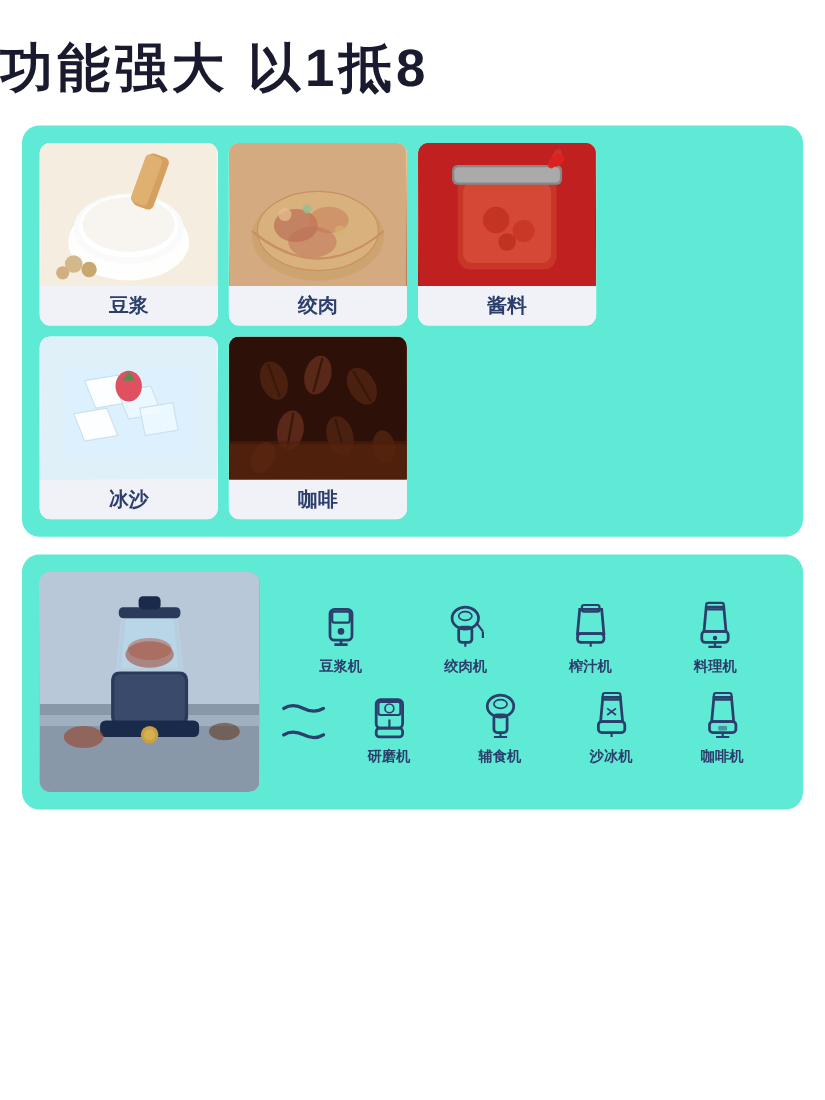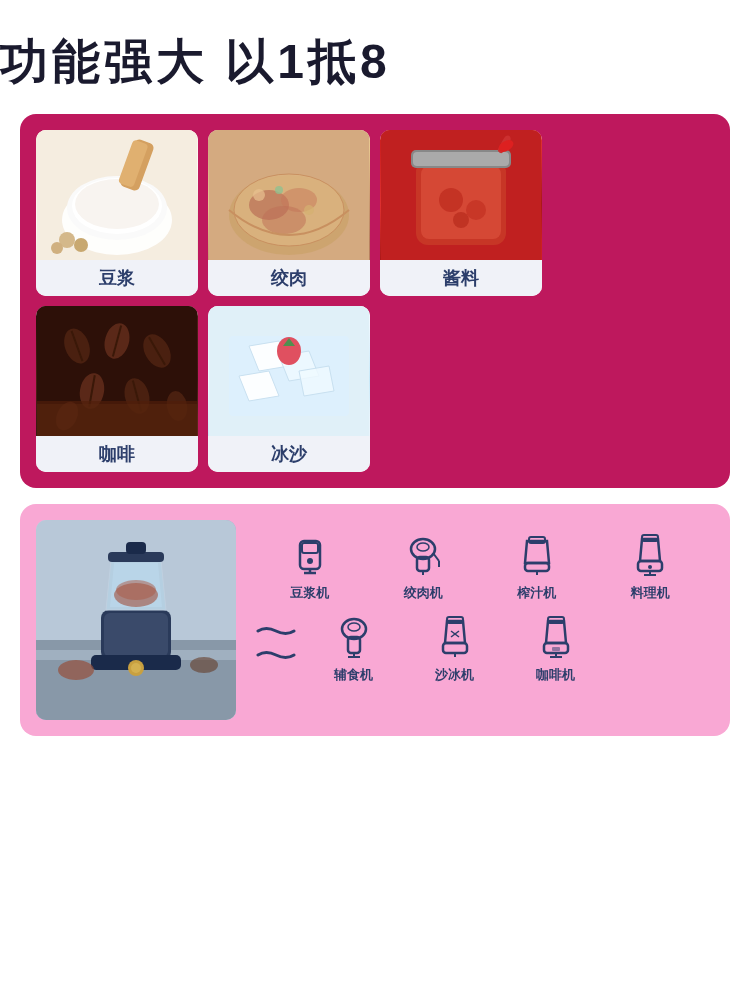--- a/index.html
+++ b/index.html
@@ -13,21 +13,21 @@
 
     .page-title {
       padding: 30px 0 20px;
       font-size: 48px;
       font-weight: 900;
       color: #1a1a2e;
       letter-spacing: 4px;
     }
 
     .grid-section {
-      background: #be185d;
+      background: #5eead4;
       border-radius: 16px;
       margin: 0 20px 16px;
       padding: 16px;
     }
 
     .food-item {
       background: #fff;
       border-radius: 10px;
       overflow: hidden;
       display: flex;
@@ -38,27 +38,27 @@
       padding: 6px 4px;
       text-align: center;
       font-size: 18px;
       font-weight: 600;
       color: #2c3e6b;
       background: #f0f2f8;
     }
 
     
     .appliance-section {
-      background: #f9a8d4;
+      background: #5eead4;
       border-radius: 16px;
       margin: 0 20px;
       padding: 16px;
       display: flex;
       flex-direction: row;
-      align-items: flex-start;
+      align-items: center;
       gap: 0;
     }
 
     .appliance-photo {
       width: 200px;
       height: 200px;
       border-radius: 10px;
       overflow: hidden;
       flex-shrink: 0;
       background: linear-gradient(145deg, #c8d4e8 0%, #a8b8d8 30%, #8898b8 60%, #d0d8e8 100%);
@@ -195,20 +195,39 @@
           <path d="M 120 20 Q 130 0 125 15" stroke="#cc3030" stroke-width="6" fill="none" stroke-linecap="round"></path>
           <ellipse cx="125" cy="16" rx="8" ry="5" fill="#dd2020" transform="rotate(-30,125,16)"></ellipse>
         </svg>
       </div>
       <div class="food-label">酱料</div>
     </div>
   </div>
 
   <div class="food-grid-row">
 
+
+    <div class="food-item">
+      <div class="food-plate img-bingsha">
+        <svg width="100%" height="100%" viewBox="0 0 160 130" xmlns="http://www.w3.org/2000/svg">
+          <rect width="160" height="130" fill="#e0f0f8"></rect>
+
+          <rect x="20" y="30" width="120" height="80" rx="4" fill="rgba(220,240,255,0.7)"></rect>
+
+          <polygon points="40,40 70,35 80,60 50,65" fill="rgba(255,255,255,0.9)" stroke="#c8e0f0" stroke-width="1"></polygon>
+          <polygon points="70,50 100,45 110,70 80,75" fill="rgba(240,250,255,0.8)" stroke="#c8e0f0" stroke-width="1"></polygon>
+          <polygon points="30,70 60,65 70,90 40,95" fill="rgba(255,255,255,0.9)" stroke="#c8e0f0" stroke-width="1"></polygon>
+          <polygon points="90,65 120,60 125,85 95,90" fill="rgba(240,250,255,0.8)" stroke="#c8e0f0" stroke-width="1"></polygon>
+
+          <ellipse cx="80" cy="45" rx="12" ry="14" fill="#e05060"></ellipse>
+          <polygon points="80,32 74,40 86,40" fill="#509050"></polygon>
+        </svg>
+      </div>
+      <div class="food-label">冰沙</div>
+    </div>
 
     <div class="food-item">
       <div class="food-plate img-kafei">
         <svg width="100%" height="100%" viewBox="0 0 160 130" xmlns="http://www.w3.org/2000/svg">
           <rect width="160" height="130" fill="#2d1008"></rect>
 
           <ellipse cx="40" cy="40" rx="12" ry="18" fill="#4a2010" transform="rotate(-20,40,40)"></ellipse>
           <line x1="40" y1="24" x2="40" y2="56" stroke="#3a1808" stroke-width="2" transform="rotate(-20,40,40)"></line>
           <ellipse cx="80" cy="35" rx="12" ry="18" fill="#5a2818" transform="rotate(15,80,35)"></ellipse>
           <line x1="80" y1="19" x2="80" y2="51" stroke="#3a1808" stroke-width="2" transform="rotate(15,80,35)"></line>
@@ -220,39 +239,20 @@
           <line x1="100" y1="74" x2="100" y2="106" stroke="#3a1808" stroke-width="2" transform="rotate(-15,100,90)"></line>
           <ellipse cx="30" cy="110" rx="10" ry="15" fill="#5a2818" transform="rotate(25,30,110)"></ellipse>
           <ellipse cx="140" cy="100" rx="10" ry="15" fill="#4a2010" transform="rotate(-10,140,100)"></ellipse>
 
           <rect x="0" y="95" width="160" height="35" fill="rgba(80,30,10,0.7)"></rect>
           <rect x="0" y="98" width="160" height="32" fill="rgba(90,40,15,0.5)"></rect>
         </svg>
       </div>
       <div class="food-label">咖啡</div>
     </div>
-
-    <div class="food-item">
-      <div class="food-plate img-bingsha">
-        <svg width="100%" height="100%" viewBox="0 0 160 130" xmlns="http://www.w3.org/2000/svg">
-          <rect width="160" height="130" fill="#e0f0f8"></rect>
-
-          <rect x="20" y="30" width="120" height="80" rx="4" fill="rgba(220,240,255,0.7)"></rect>
-
-          <polygon points="40,40 70,35 80,60 50,65" fill="rgba(255,255,255,0.9)" stroke="#c8e0f0" stroke-width="1"></polygon>
-          <polygon points="70,50 100,45 110,70 80,75" fill="rgba(240,250,255,0.8)" stroke="#c8e0f0" stroke-width="1"></polygon>
-          <polygon points="30,70 60,65 70,90 40,95" fill="rgba(255,255,255,0.9)" stroke="#c8e0f0" stroke-width="1"></polygon>
-          <polygon points="90,65 120,60 125,85 95,90" fill="rgba(240,250,255,0.8)" stroke="#c8e0f0" stroke-width="1"></polygon>
-
-          <ellipse cx="80" cy="45" rx="12" ry="14" fill="#e05060"></ellipse>
-          <polygon points="80,32 74,40 86,40" fill="#509050"></polygon>
-        </svg>
-      </div>
-      <div class="food-label">冰沙</div>
-    </div>
   </div>
 </div>
 
 <div class="appliance-section">
 
   <div class="appliance-photo">
     <svg width="200" height="200" viewBox="0 0 200 200" xmlns="http://www.w3.org/2000/svg">
 
       <rect width="200" height="200" fill="#b8c8d8"></rect>
       <rect x="0" y="120" width="200" height="80" fill="#8898a8"></rect>
@@ -345,20 +345,32 @@
         <svg width="40" height="20" viewBox="0 0 40 20" xmlns="http://www.w3.org/2000/svg">
           <path d="M 2 5 Q 10 0 20 5 Q 30 10 38 5" stroke="#2c3e6b" stroke-width="3" fill="none" stroke-linecap="round"></path>
         </svg>
         <svg width="40" height="20" viewBox="0 0 40 20" xmlns="http://www.w3.org/2000/svg">
           <path d="M 2 5 Q 10 0 20 5 Q 30 10 38 5" stroke="#2c3e6b" stroke-width="3" fill="none" stroke-linecap="round"></path>
         </svg>
       </div>
 
       <div style="flex:1; display:grid; grid-template-columns: repeat(4,1fr); gap:6px;">
 
+        <div class="appliance-item">
+          <div class="appliance-icon">
+            <svg viewBox="0 0 44 44" xmlns="http://www.w3.org/2000/svg">
+              <rect x="10" y="8" width="24" height="26" rx="4" fill="none" stroke="#2c3e6b" stroke-width="2.5"></rect>
+              <rect x="12" y="10" width="20" height="12" rx="2" fill="none" stroke="#2c3e6b" stroke-width="2"></rect>
+              <rect x="10" y="34" width="24" height="8" rx="3" fill="none" stroke="#2c3e6b" stroke-width="2.5"></rect>
+              <line x1="22" y1="26" x2="22" y2="34" stroke="#2c3e6b" stroke-width="2"></line>
+              <circle cx="22" cy="16" r="4" fill="none" stroke="#2c3e6b" stroke-width="1.5"></circle>
+            </svg>
+          </div>
+          <span class="appliance-label">研磨机</span>
+        </div>
 
         <div class="appliance-item">
           <div class="appliance-icon">
             <svg viewBox="0 0 44 44" xmlns="http://www.w3.org/2000/svg">
               <ellipse cx="22" cy="14" rx="12" ry="10" fill="none" stroke="#2c3e6b" stroke-width="2.5"></ellipse>
               <rect x="16" y="22" width="12" height="16" rx="3" fill="none" stroke="#2c3e6b" stroke-width="2.5"></rect>
               <ellipse cx="22" cy="12" rx="6" ry="4" fill="none" stroke="#2c3e6b" stroke-width="1.5"></ellipse>
               <line x1="22" y1="38" x2="22" y2="42" stroke="#2c3e6b" stroke-width="2"></line>
               <line x1="16" y1="42" x2="28" y2="42" stroke="#2c3e6b" stroke-width="2"></line>
             </svg>

